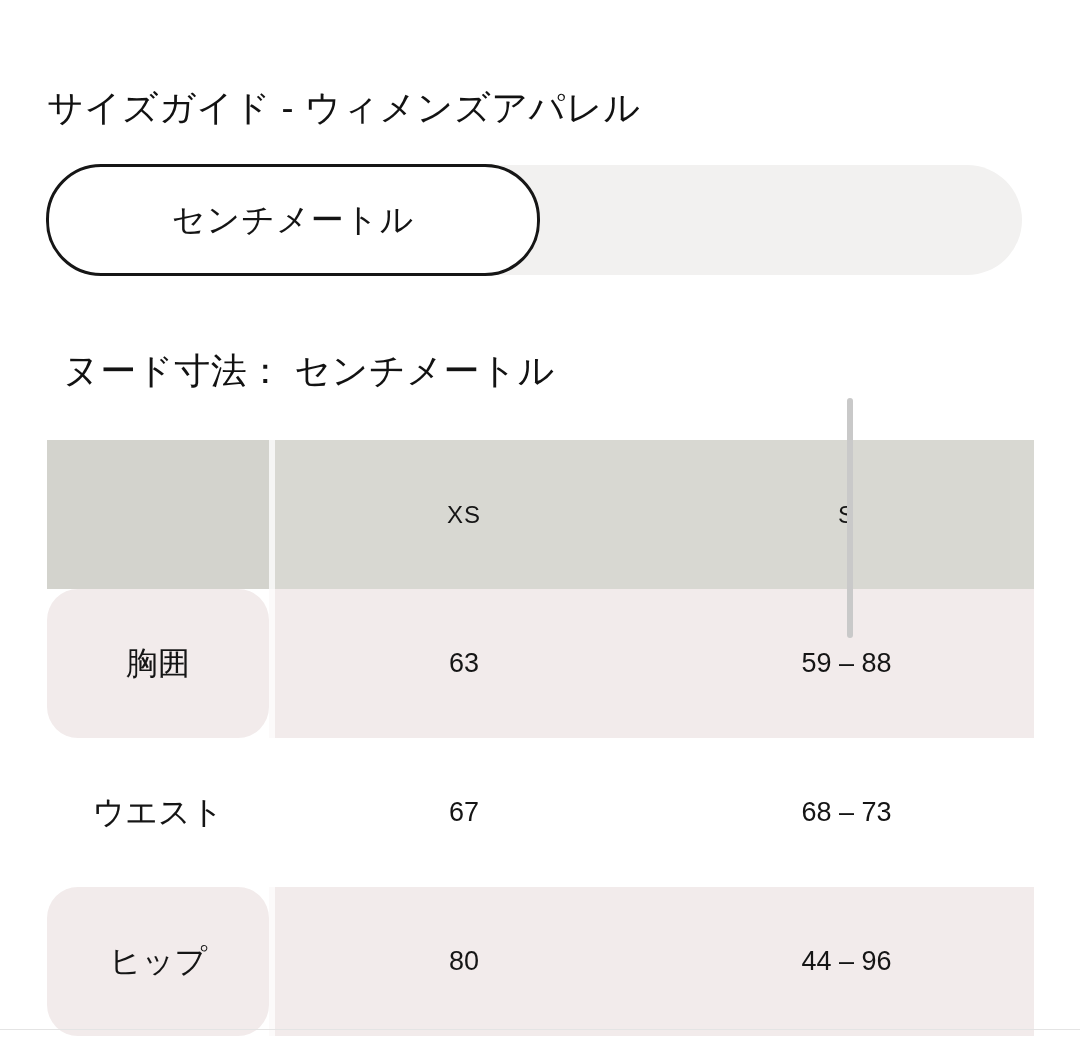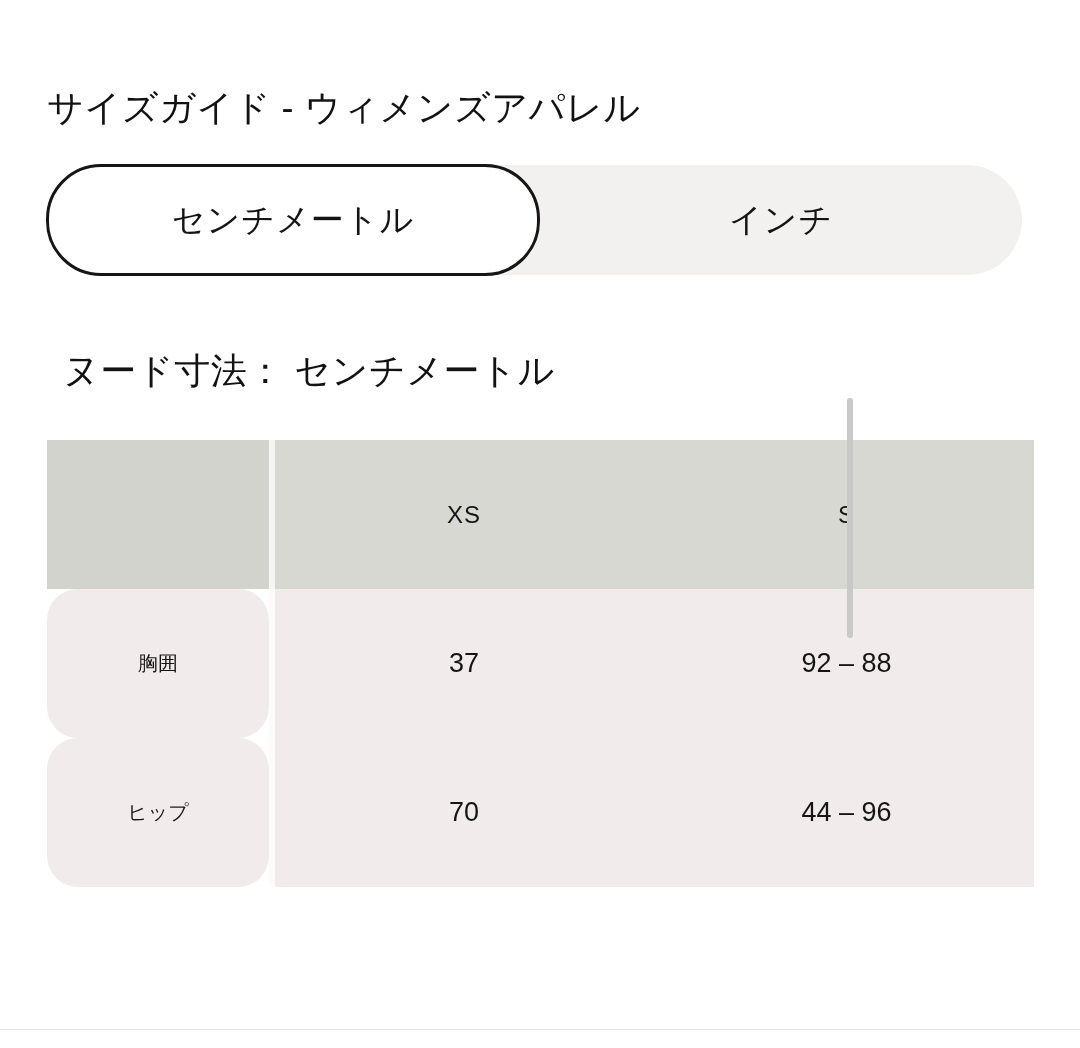--- a/index.html
+++ b/index.html
@@ -105,21 +105,21 @@
 
   thead th {
     background: #d8d8d2;
     font-size: 24px;
     letter-spacing: 1px;
   }
   thead th.corner { background: #d3d3cd; }
 
   tbody tr.shaded td { background: #f2ebeb; }
   tbody tr.plain td { background: #ffffff; }
-  tbody td.rowlabel { font-size: 20px; border-radius: 31px; }
+  tbody td.rowlabel { font-size: 32px; border-radius: 31px; }
 
   
   .band {
     position: absolute;
     left: 222px;
     top: 0;
     width: 6px;
     height: 100%;
     background: rgba(255,255,255,0.75);
     pointer-events: none;
@@ -155,21 +155,20 @@
 </style>
 </head>
 <body>
 
 <div class="page">
 
   <h1 class="page-title">サイズガイド - ウィメンズアパレル</h1>
 
   <div class="unit-toggle">
     <div class="unit-option selected">センチメートル</div>
-    <div class="unit-option">インチ</div>
   </div>
 
   <h2 class="section-heading">ヌード寸法： センチメートル</h2>
 
   <div class="size-table-wrap">
     <table class="size-table">
       <colgroup>
         <col class="c0">
           <col class="c1">
           <col class="c2">
@@ -177,26 +176,31 @@
       <thead>
         <tr>
           <th class="corner"></th>
           <th>XS</th>
           <th>S</th>
         </tr>
       </thead>
       <tbody>
         <tr class="shaded">
           <td class="rowlabel">胸囲</td>
-          <td>37</td>
-          <td>92 – 88</td>
+          <td>63</td>
+          <td>59 – 88</td>
+        </tr>
+        <tr class="plain">
+          <td class="rowlabel">ウエスト</td>
+          <td>67</td>
+          <td>68 – 73</td>
         </tr>
         <tr class="shaded">
           <td class="rowlabel">ヒップ</td>
-          <td>70</td>
+          <td>80</td>
           <td>44 – 96</td>
         </tr>
       </tbody>
     </table>
     <div class="band"></div>
   </div>
 
   <div class="scrollbar-track"></div>
   <div class="scrollbar-thumb"></div>
   <div class="bottom-rule"></div>

